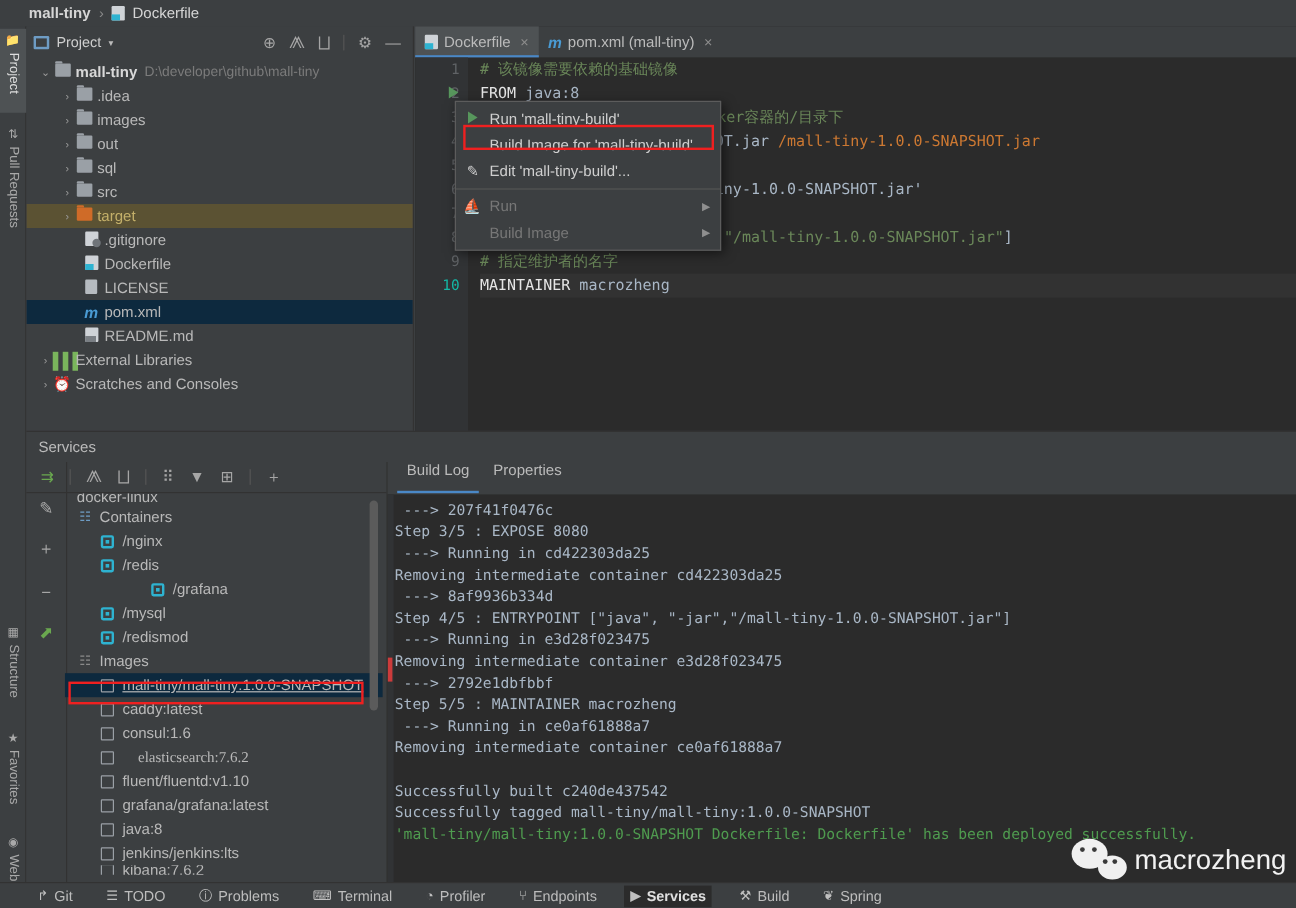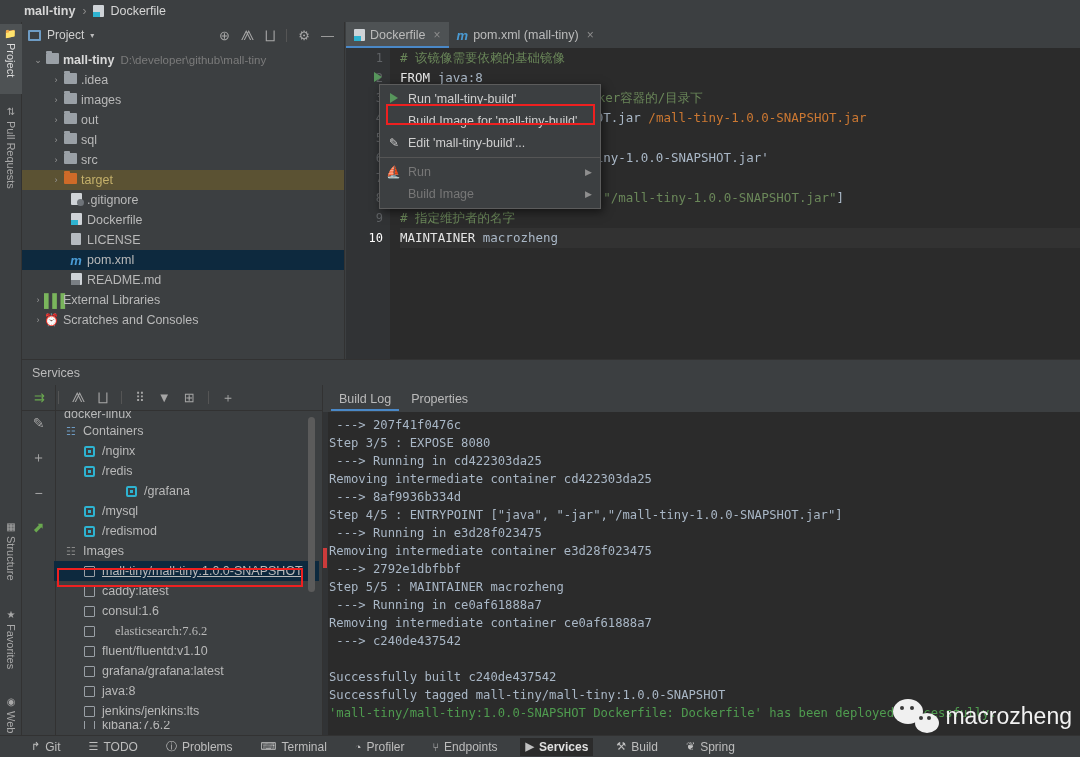--- a/index.html
+++ b/index.html
@@ -107,21 +107,21 @@
   .tab .x { color: #8d8d8d; font-size: 12px; margin-left: 3px;}
 
   .code {
     position: absolute; top: 26px; left: 0; right: 0; bottom: 0;
     background: #2b2b2b; font-family: "DejaVu Sans Mono", monospace; font-size: 12.5px;
   }
   .gutter {
     position: absolute; left:0; top:0; width: 44px; bottom: 0; background:#313335;
   }
   .gnum { height: 20px; line-height: 20px; text-align: right; padding-right: 7px; color: #606366; font-size: 12px; }
-  .gnum.cur { color: #ffffff; }
+  .gnum.cur { color: #14b8a6; }
   .codelines { position: absolute; left: 44px; top: 0; right:0; bottom:0; padding-left: 10px; }
   .cline { height: 20px; line-height: 20px; white-space: pre; }
   .cline.hl { background: #323232; }
   .c-comment { color: #6a8759; }
   .c-kw { color: #e5e5e5; }
   .c-str { color: #6a8759; }
   .c-txt { color: #a9b7c6; }
   .c-path { color: #cc7832; }
   .run-marker {
     position:absolute; left: 28px; top: 24px; width: 0; height:0;
@@ -177,21 +177,21 @@
   }
   .svc-scroll {
     position:absolute; right: 4px; top: 6px; width: 7px; height: 175px; background:#5b5b5b; border-radius:4px;
   }
 
   
   .buildlog {
     position:absolute; left:300px; top:25px; right:0; bottom:0; background:#3c3f41;
     border-left: 1px solid #323232;
   }
-  .bl-tabs { height: 26px; display:flex; align-items:flex-end; gap: 4px; padding-left: 8px; }
+  .bl-tabs { height: 26px; display:flex; gap: 4px; padding-left: 8px; }
   .bl-tab { padding: 0 8px 5px; font-size:12.5px; color:#bbb; position:relative;}
   .bl-tab.active:after { content:''; position:absolute; left:0;right:0;bottom:0;height:2px;background:#4a88c7;}
   .bl-body {
     position:absolute; left: 0; top: 27px; right:0; bottom:0;
     background:#2b2b2b; font-family:"DejaVu Sans Mono", monospace; font-size: 12.2px;
     color:#a9b7c6; padding: 4px 0 0 6px; overflow:hidden; line-height: 18px;
   }
   .bl-line { white-space: pre; }
   .bl-green { color:#4f9b4f; }
   .bl-gutter { position:absolute; left:0; top:0; width:5px; bottom:0; background:#313335;}
@@ -514,21 +514,20 @@
         <div class="bl-line"> ---&gt; Running in cd422303da25</div>
         <div class="bl-line">Removing intermediate container cd422303da25</div>
         <div class="bl-line"> ---&gt; 8af9936b334d</div>
         <div class="bl-line">Step 4/5 : ENTRYPOINT ["java", "-jar","/mall-tiny-1.0.0-SNAPSHOT.jar"]</div>
         <div class="bl-line"> ---&gt; Running in e3d28f023475</div>
         <div class="bl-line">Removing intermediate container e3d28f023475</div>
         <div class="bl-line"> ---&gt; 2792e1dbfbbf</div>
         <div class="bl-line">Step 5/5 : MAINTAINER macrozheng</div>
         <div class="bl-line"> ---&gt; Running in ce0af61888a7</div>
         <div class="bl-line">Removing intermediate container ce0af61888a7</div>
-        <div class="bl-line"> ---&gt; c240de437542</div>
         <div class="bl-line">&nbsp;</div>
         <div class="bl-line">Successfully built c240de437542</div>
         <div class="bl-line">Successfully tagged mall-tiny/mall-tiny:1.0.0-SNAPSHOT</div>
         <div class="bl-line bl-green">'mall-tiny/mall-tiny:1.0.0-SNAPSHOT Dockerfile: Dockerfile' has been deployed successfully.</div>
       </div>
     </div>
   </div>
   <div class="img-highlight"></div>
 
   <div class="watermark">

